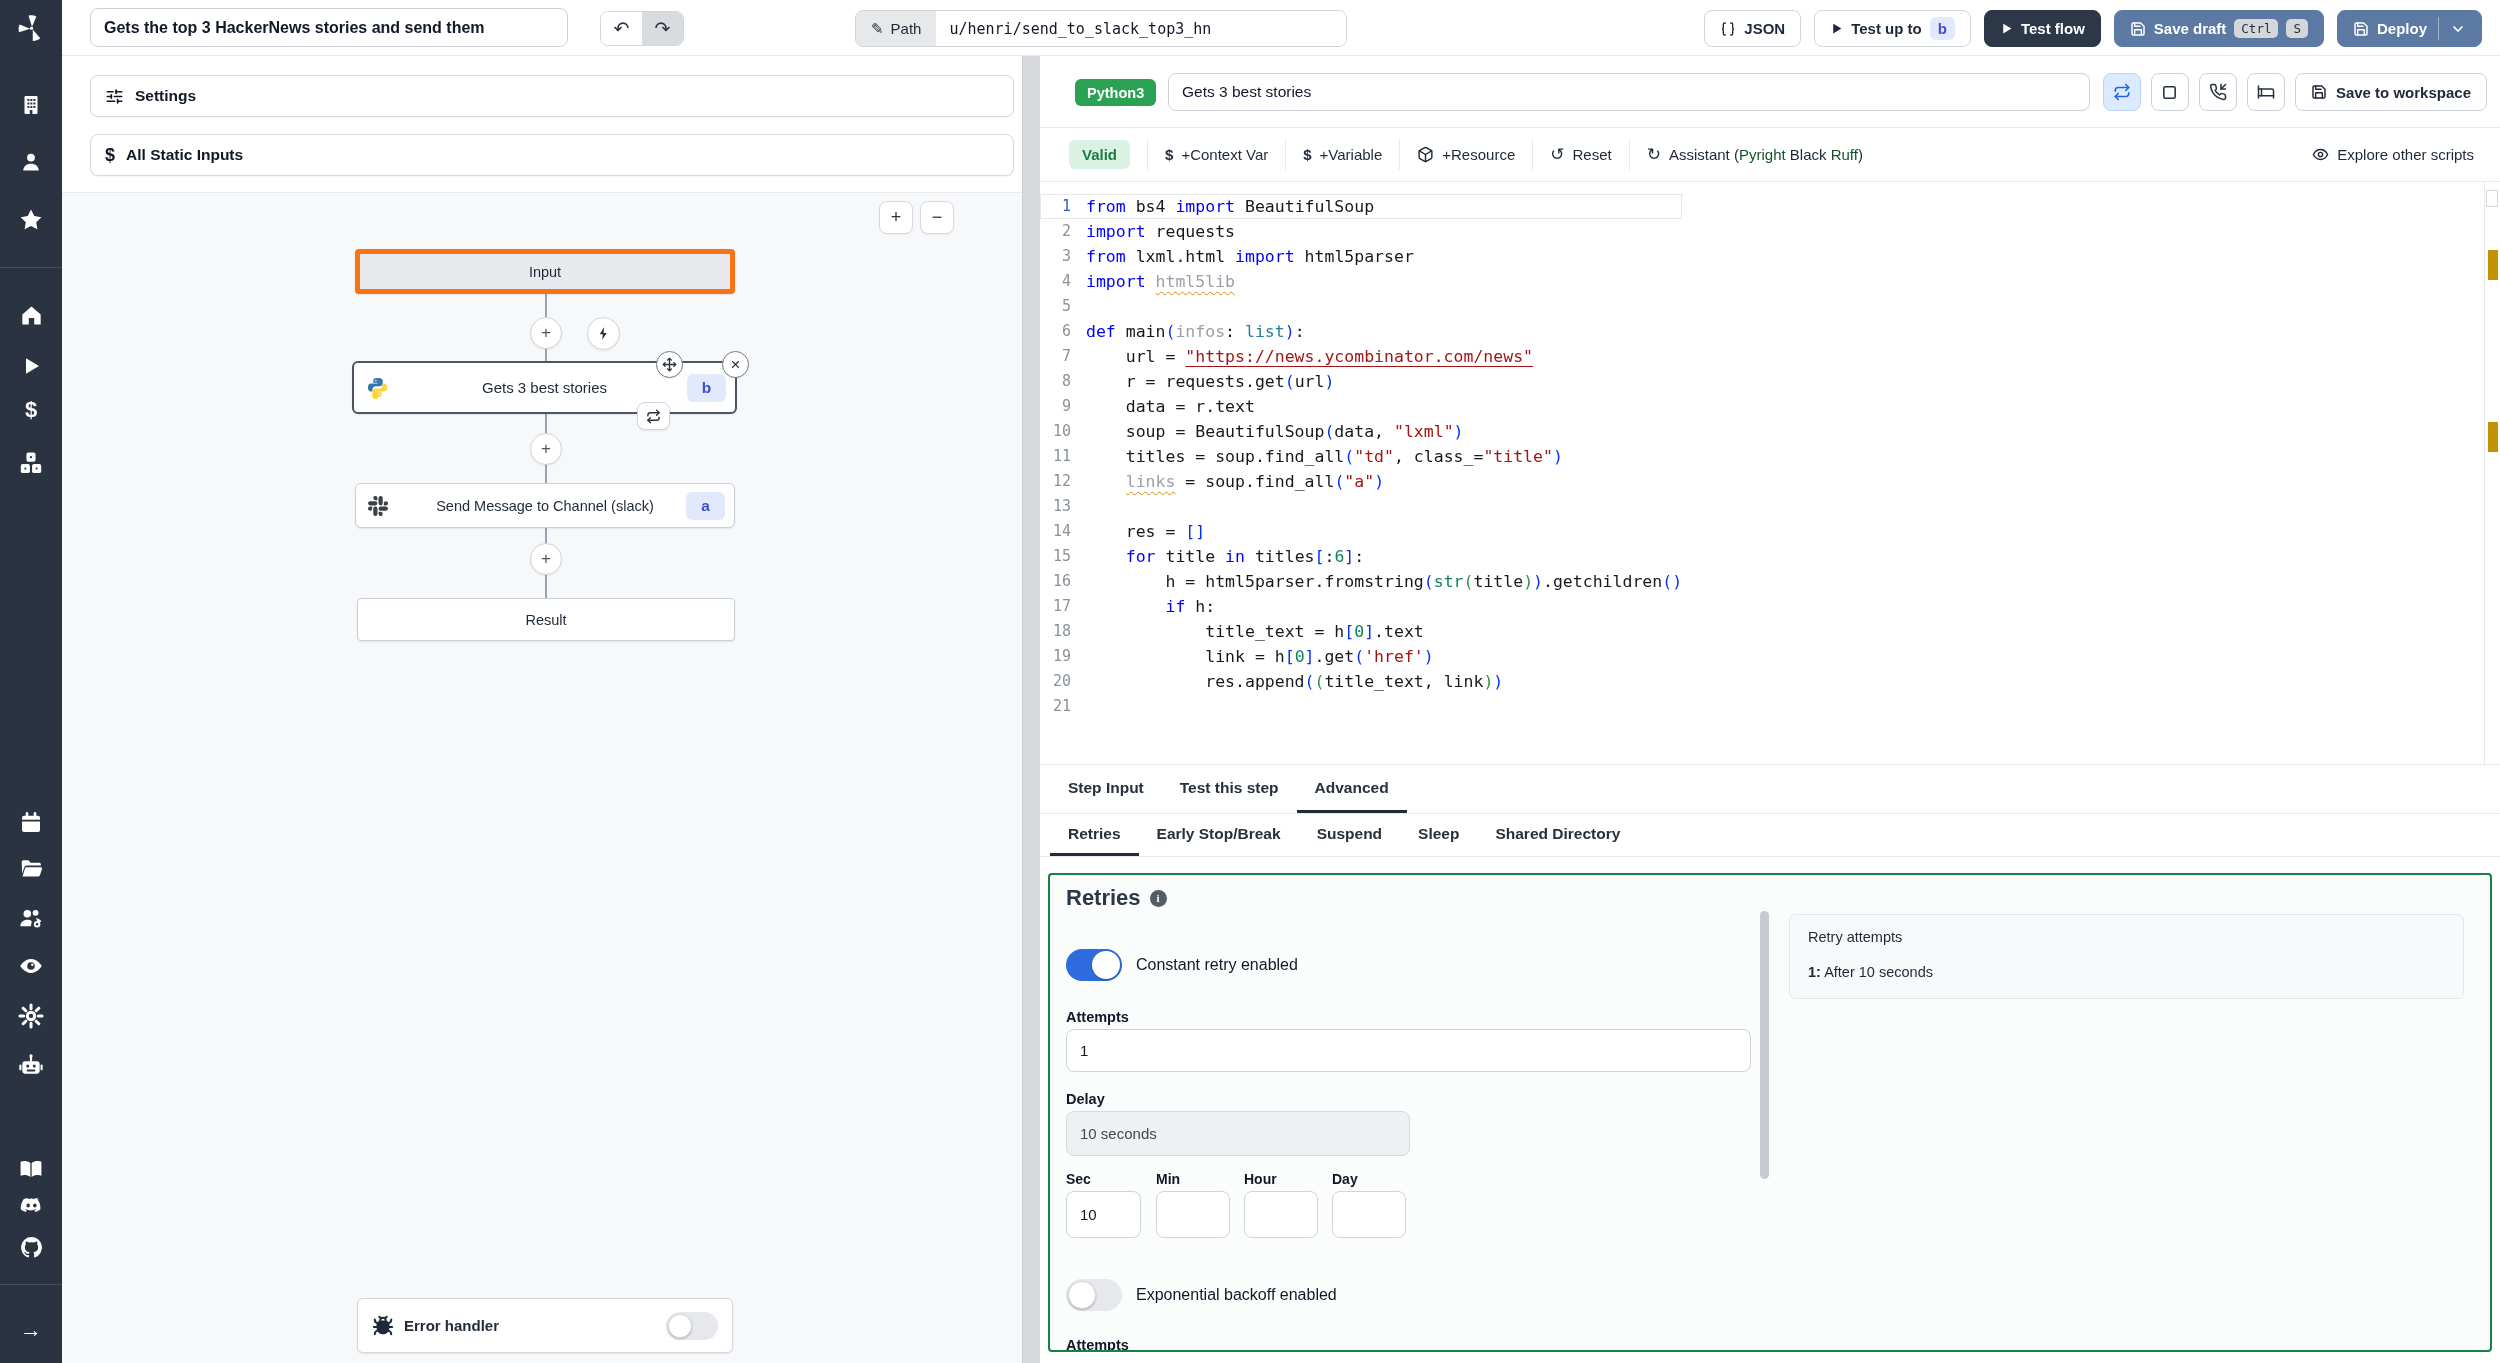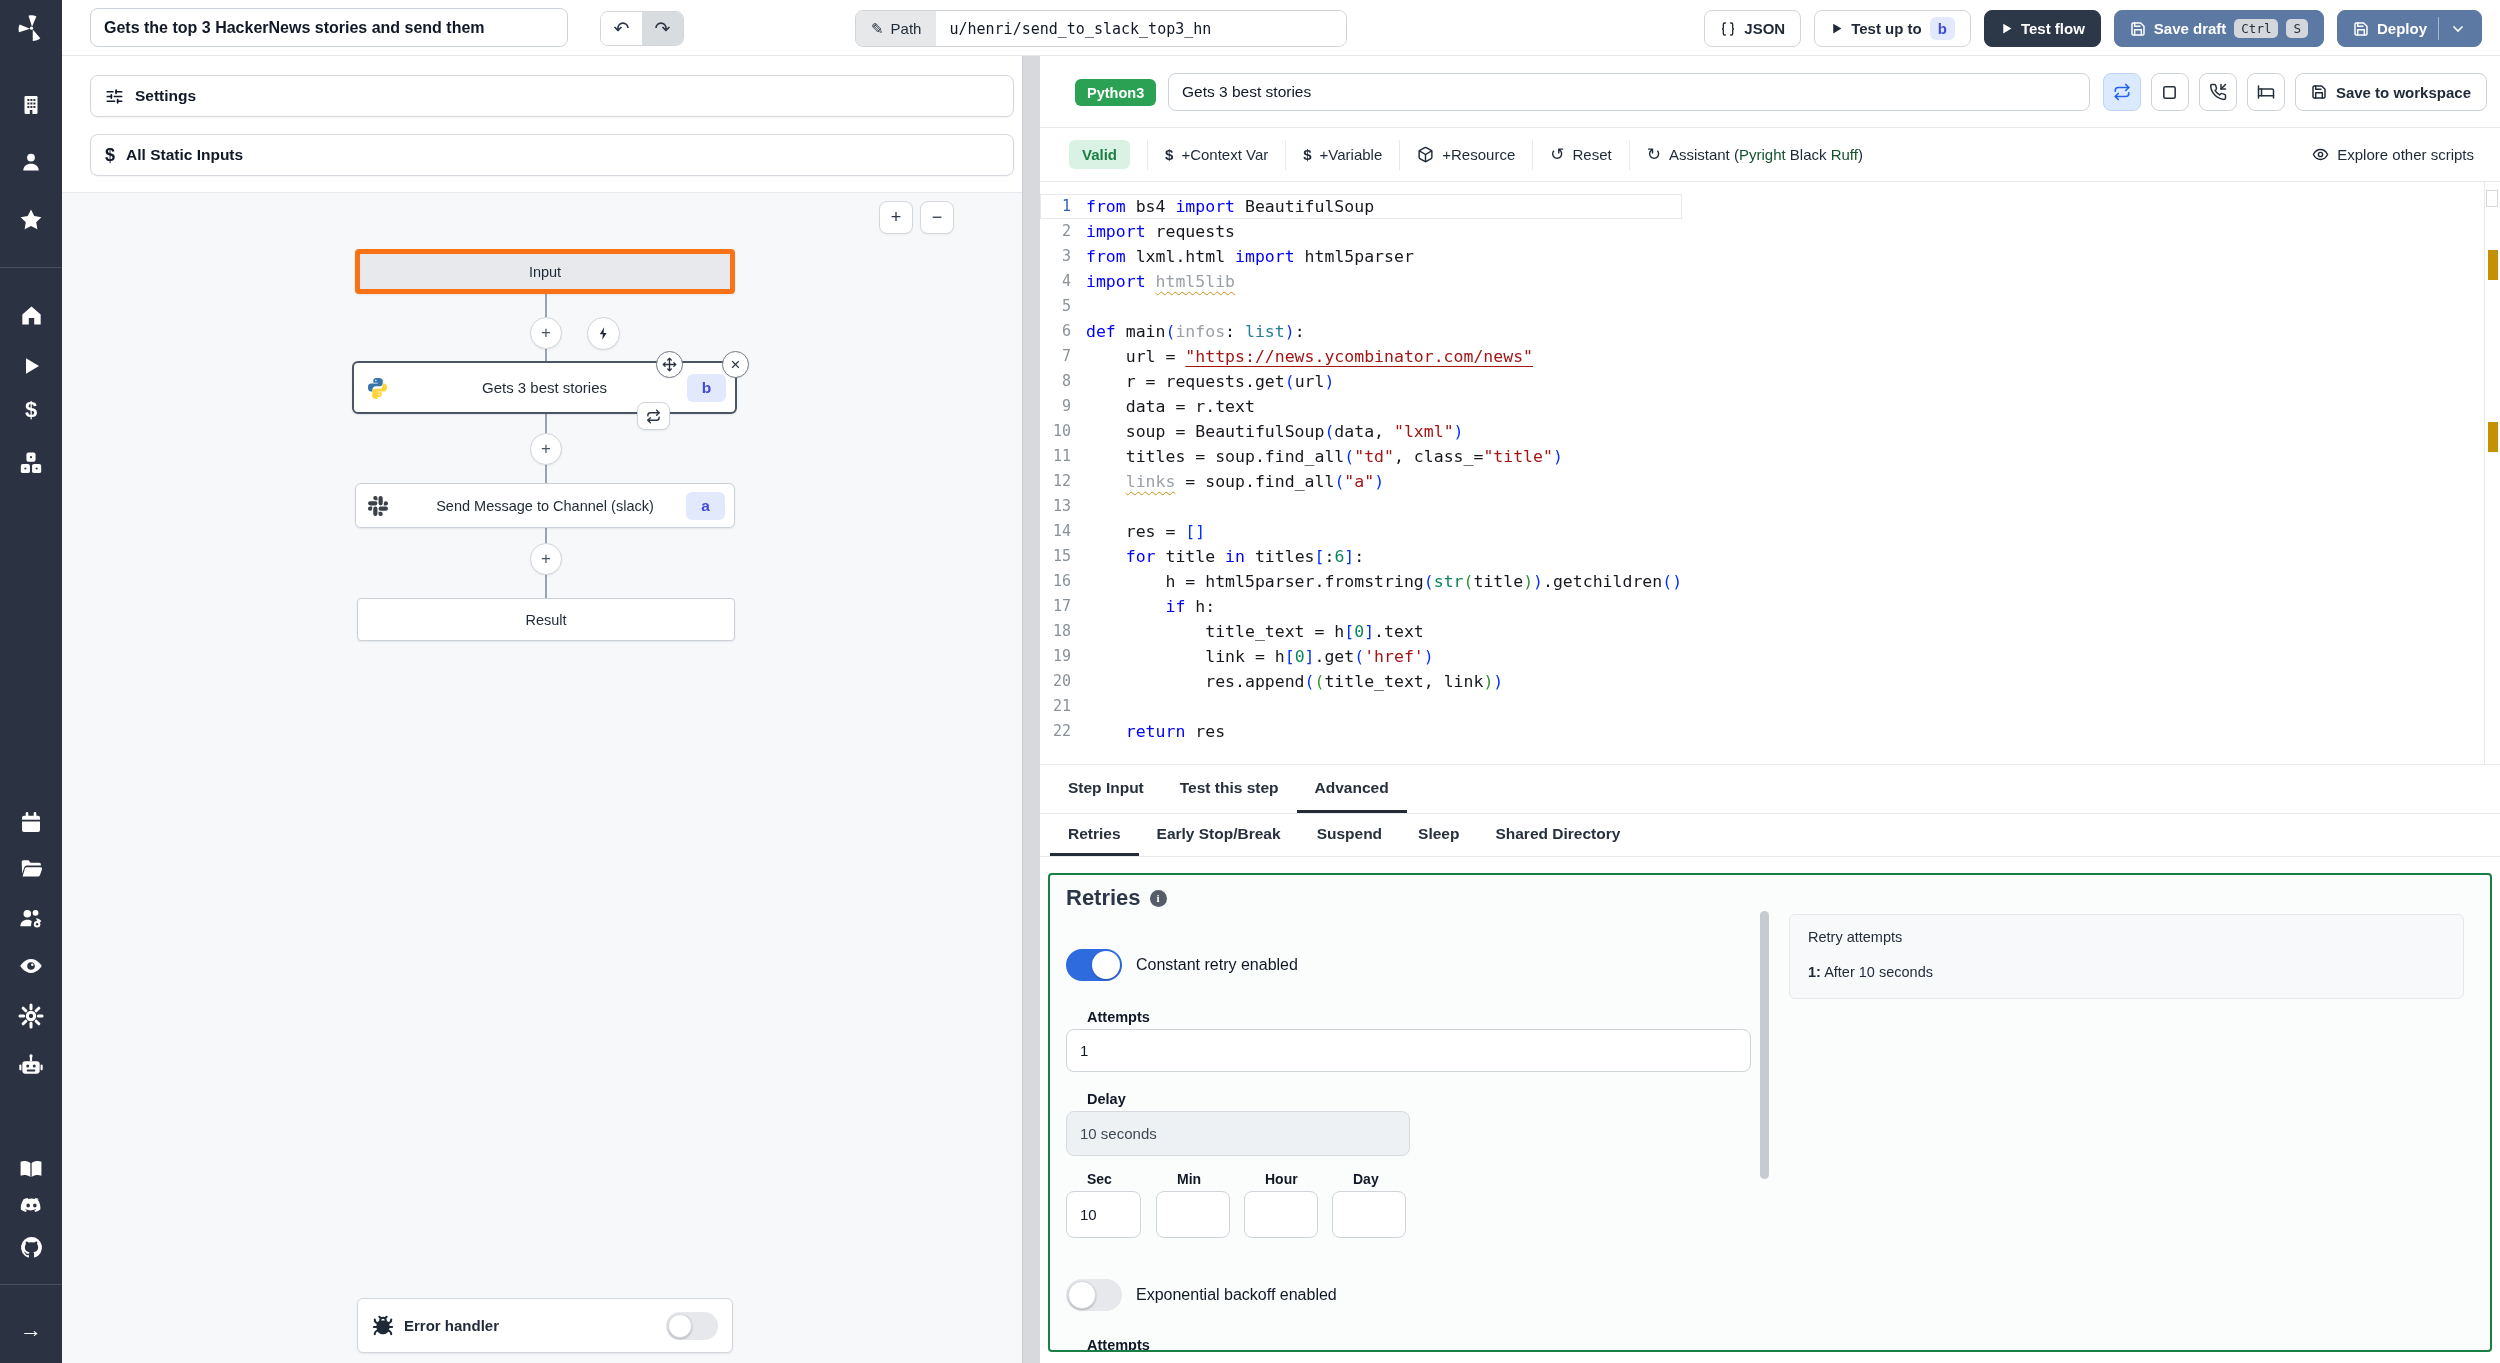--- a/index.html
+++ b/index.html
@@ -90,21 +90,21 @@
   
   .tabs-row { position:absolute; left:0; width:1460px; display:flex; align-items:stretch; border-bottom:1px solid #e7e9ec; padding-left:10px; }
   .tab { display:flex; align-items:center; padding:0 18px; font-size:15.5px; font-weight:600; color:#27303d; cursor:pointer; border-bottom:3px solid transparent; }
   .tab.active { border-bottom-color:#222b36; }
 
   
   .green-box { position:absolute; left:8px; top:817px; width:1444px; height:479px; border:2px solid #1a7f45; border-radius:4px; background:#fbfdfc; overflow:hidden; }
   .ret-title { position:absolute; left:16px; top:10px; display:flex; align-items:center; gap:9px; }
   .ret-title h2 { font-size:22px; font-weight:700; color:#2b3747; }
   .info-dot { width:17px; height:17px; border-radius:50%; background:#555e68; color:#fff; font-size:11px; font-weight:700; display:flex; align-items:center; justify-content:center; font-family:"Liberation Serif",serif; }
-  .fld-label { position:absolute; font-size:14.5px; font-weight:700; color:#111827;margin-left:21px; }
+  .fld-label { position:absolute; font-size:14.5px; font-weight:700; color:#111827; }
   .txt-input { position:absolute; border:1px solid #cfd4da; border-radius:8px; background:#fff; font-size:15px; color:#111827; padding:0 13px; font-family:"Liberation Sans",sans-serif; }
   .txt-input.disabled { background:#eef1f4; border-color:#d6dade; color:#3f4854; }
   .tg-label { position:absolute; font-size:16px; color:#111827; }
   .scrollbar-v { position:absolute; left:710px; top:36px; width:9px; height:268px; background:#c6cbd1; border-radius:5px; }
   .summary { position:absolute; left:739px; top:39px; width:675px; height:85px; background:#f7f9fb; border:1px solid #e4e8ec; border-radius:6px; padding:14px 18px; }
   .summary .s-title { font-size:14.5px; color:#1f2937; }
   .summary .s-item { margin-top:19px; font-size:14.5px; color:#1f2937; }
   .summary .s-item b { font-weight:700; }
 </style>
 </head>
@@ -578,24 +578,20 @@
           <span class="lc"><span class="tk-t">            link = h</span><span class="tk-p1">[</span><span class="tk-num">0</span><span class="tk-p1">]</span><span class="tk-t">.get</span><span class="tk-p1">(</span><span class="tk-str">'href'</span><span class="tk-p1">)</span></span>
         </div>
         <div class="code-line">
           <span class="ln">20</span>
           <span class="lc"><span class="tk-t">            res.append</span><span class="tk-p1">(</span><span class="tk-p2">(</span><span class="tk-t">title_text, link</span><span class="tk-p2">)</span><span class="tk-p1">)</span></span>
         </div>
         <div class="code-line">
           <span class="ln">21</span>
           <span class="lc"></span>
         </div>
-        <div class="code-line">
-          <span class="ln">22</span>
-          <span class="lc"><span class="tk-t">    </span><span class="tk-kw">return</span><span class="tk-t"> res</span></span>
-        </div>
       </div>
     <div class="ovr">
       <div class="ovr-mark" style="top:68px"></div>
       <div class="ovr-mark" style="top:240px"></div>
     </div>
     <div class="ovr-box"></div>
   </div>
 
   <div class="tabs-row" style="top:709px; height:49px">
     <div class="tab">Step Input</div>

